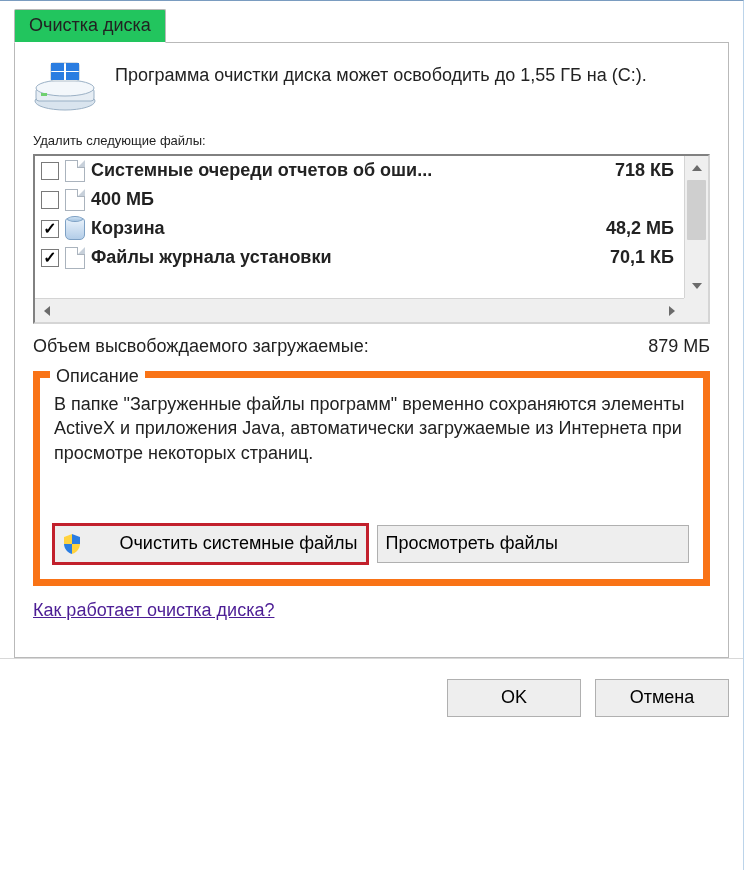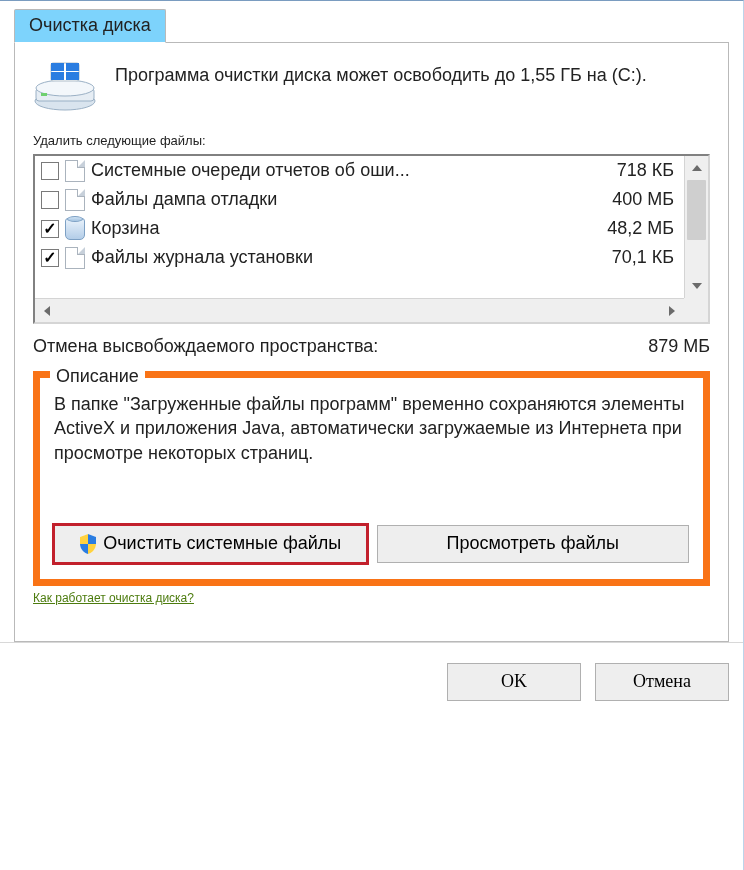--- a/index.html
+++ b/index.html
@@ -28,21 +28,21 @@
     display: flex;
     align-items: flex-end;
     border-bottom: 1px solid #b9b9b9;
     position: relative;
   }
   .tab {
     position: relative;
     bottom: -1px;
     border: 1px solid #b9b9b9;
     border-bottom: 1px solid #fff;
-    background: #7dd3fc;
+    background: #22c55e;
     padding: 5px 14px 6px 14px;
     border-radius: 2px 2px 0 0;
     font-size: 18px;
     margin-top: 48px;
   }
   .tab-content {
     border: 1px solid #b9b9b9;
     border-top: none;
     padding: 18px 18px 28px 18px;
     background: #fff;
@@ -147,24 +147,26 @@
     height: 4px;
     background: linear-gradient(#d2e4f5, #a4c3e0);
     border: 1px solid #7da0c4;
     border-radius: 50%;
   }
   .file-name {
     flex: 1;
     white-space: nowrap;
     overflow: hidden;
     text-overflow: ellipsis;
+    font-weight: bold;
   }
   .file-size {
     padding-right: 4px;
     white-space: nowrap;
+    font-weight: bold;
   }
   .file-row.blank .cb { border: none; background: transparent; }
   
   .vscroll {
     position: absolute;
     top: 0; right: 0; bottom: 24px;
     width: 24px;
     background: #efefef;
     border-left: 1px solid #d4d4d4;
     display: flex;
@@ -231,21 +233,21 @@
     line-height: 1.35;
     margin-bottom: 60px;
   }
   .btn-row {
     display: flex;
     gap: 10px;
   }
   .btn {
     display: flex;
     align-items: center;
-    justify-content: center;
+    justify-content: space-between;
     gap: 6px;
     height: 38px;
     background: #eeeeee;
     border: 1px solid #b0b0b0;
     font-size: 18px;
     font-family: inherit;
     cursor: pointer;
     padding: 0 8px;
   }
   .btn.sys {
@@ -253,36 +255,36 @@
     outline: 3px solid #c2202c;
     outline-offset: -1px;
   }
   .btn.view { flex: 1; }
   .shield-icon {
     width: 18px;
     height: 20px;
   }
   .help-link {
     display: inline-block;
+    margin-top: 14px;
     margin-bottom: 8px;
-    color: #4d7c0f;
+    color: #4c1d95;
     text-decoration: underline;
-    font-size: 12px;
+    font-size: 18px;
     cursor: pointer;
   }
   
   .dlg-btn-bar {
     border-top: 1px solid #d8d8d8;
     padding: 20px 14px 0 0;
     display: flex;
     justify-content: flex-end;
     gap: 14px;
     margin: 0 -14px;
     background: #fff;
-    font-family: Liberation Serif, serif;
   }
   .dlg-btn {
     width: 134px;
     height: 38px;
     background: #eeeeee;
     border: 1px solid #b0b0b0;
     font-size: 18px;
     font-family: inherit;
     cursor: pointer;
   }
@@ -321,21 +323,20 @@
       <div class="file-list-inner">
         <div class="file-row">
           <span class="cb"></span>
           <span class="file-icon doc-icon"></span>
           <span class="file-name">Системные очереди отчетов об оши...</span>
           <span class="file-size">718 КБ</span>
         </div>
         <div class="file-row">
           <span class="cb"></span>
           <span class="file-icon doc-icon"></span>
-          <span class="file-name">Файлы дампа отладки</span>
           <span class="file-size">400 МБ</span>
         </div>
         <div class="file-row">
           <span class="cb checked"></span>
           <span class="file-icon bin-icon"></span>
           <span class="file-name">Корзина</span>
           <span class="file-size">48,2 МБ</span>
         </div>
         <div class="file-row">
           <span class="cb checked"></span>
@@ -372,21 +373,21 @@
         <div class="sc-btn">
           <svg width="6" height="10" viewBox="0 0 6 10">
               <path d="M0 0 L6 5 L0 10 Z" fill="#6b6b6b"></path>
             </svg>
         </div>
       </div>
       <div class="sc-corner"></div>
     </div>
 
     <div class="freed-row">
-      <span>Отмена высвобождаемого пространства:</span>
+      <span>Объем высвобождаемого загружаемые:</span>
       <span>879 МБ</span>
     </div>
 
     <div class="desc-group">
       <div class="desc-legend">Описание</div>
       <div class="desc-text">В папке "Загруженные файлы программ" временно сохраняются элементы ActiveX и приложения Java, автоматически загружаемые из Интернета при просмотре некоторых страниц.</div>
       <div class="btn-row">
         <button class="btn sys">
           <svg class="shield-icon" viewBox="0 0 18 20">
             <path d="M9 0 L17 3 V10 C17 15 13 19 9 20 C5 19 1 15 1 10 V3 Z" fill="#fff"></path>

